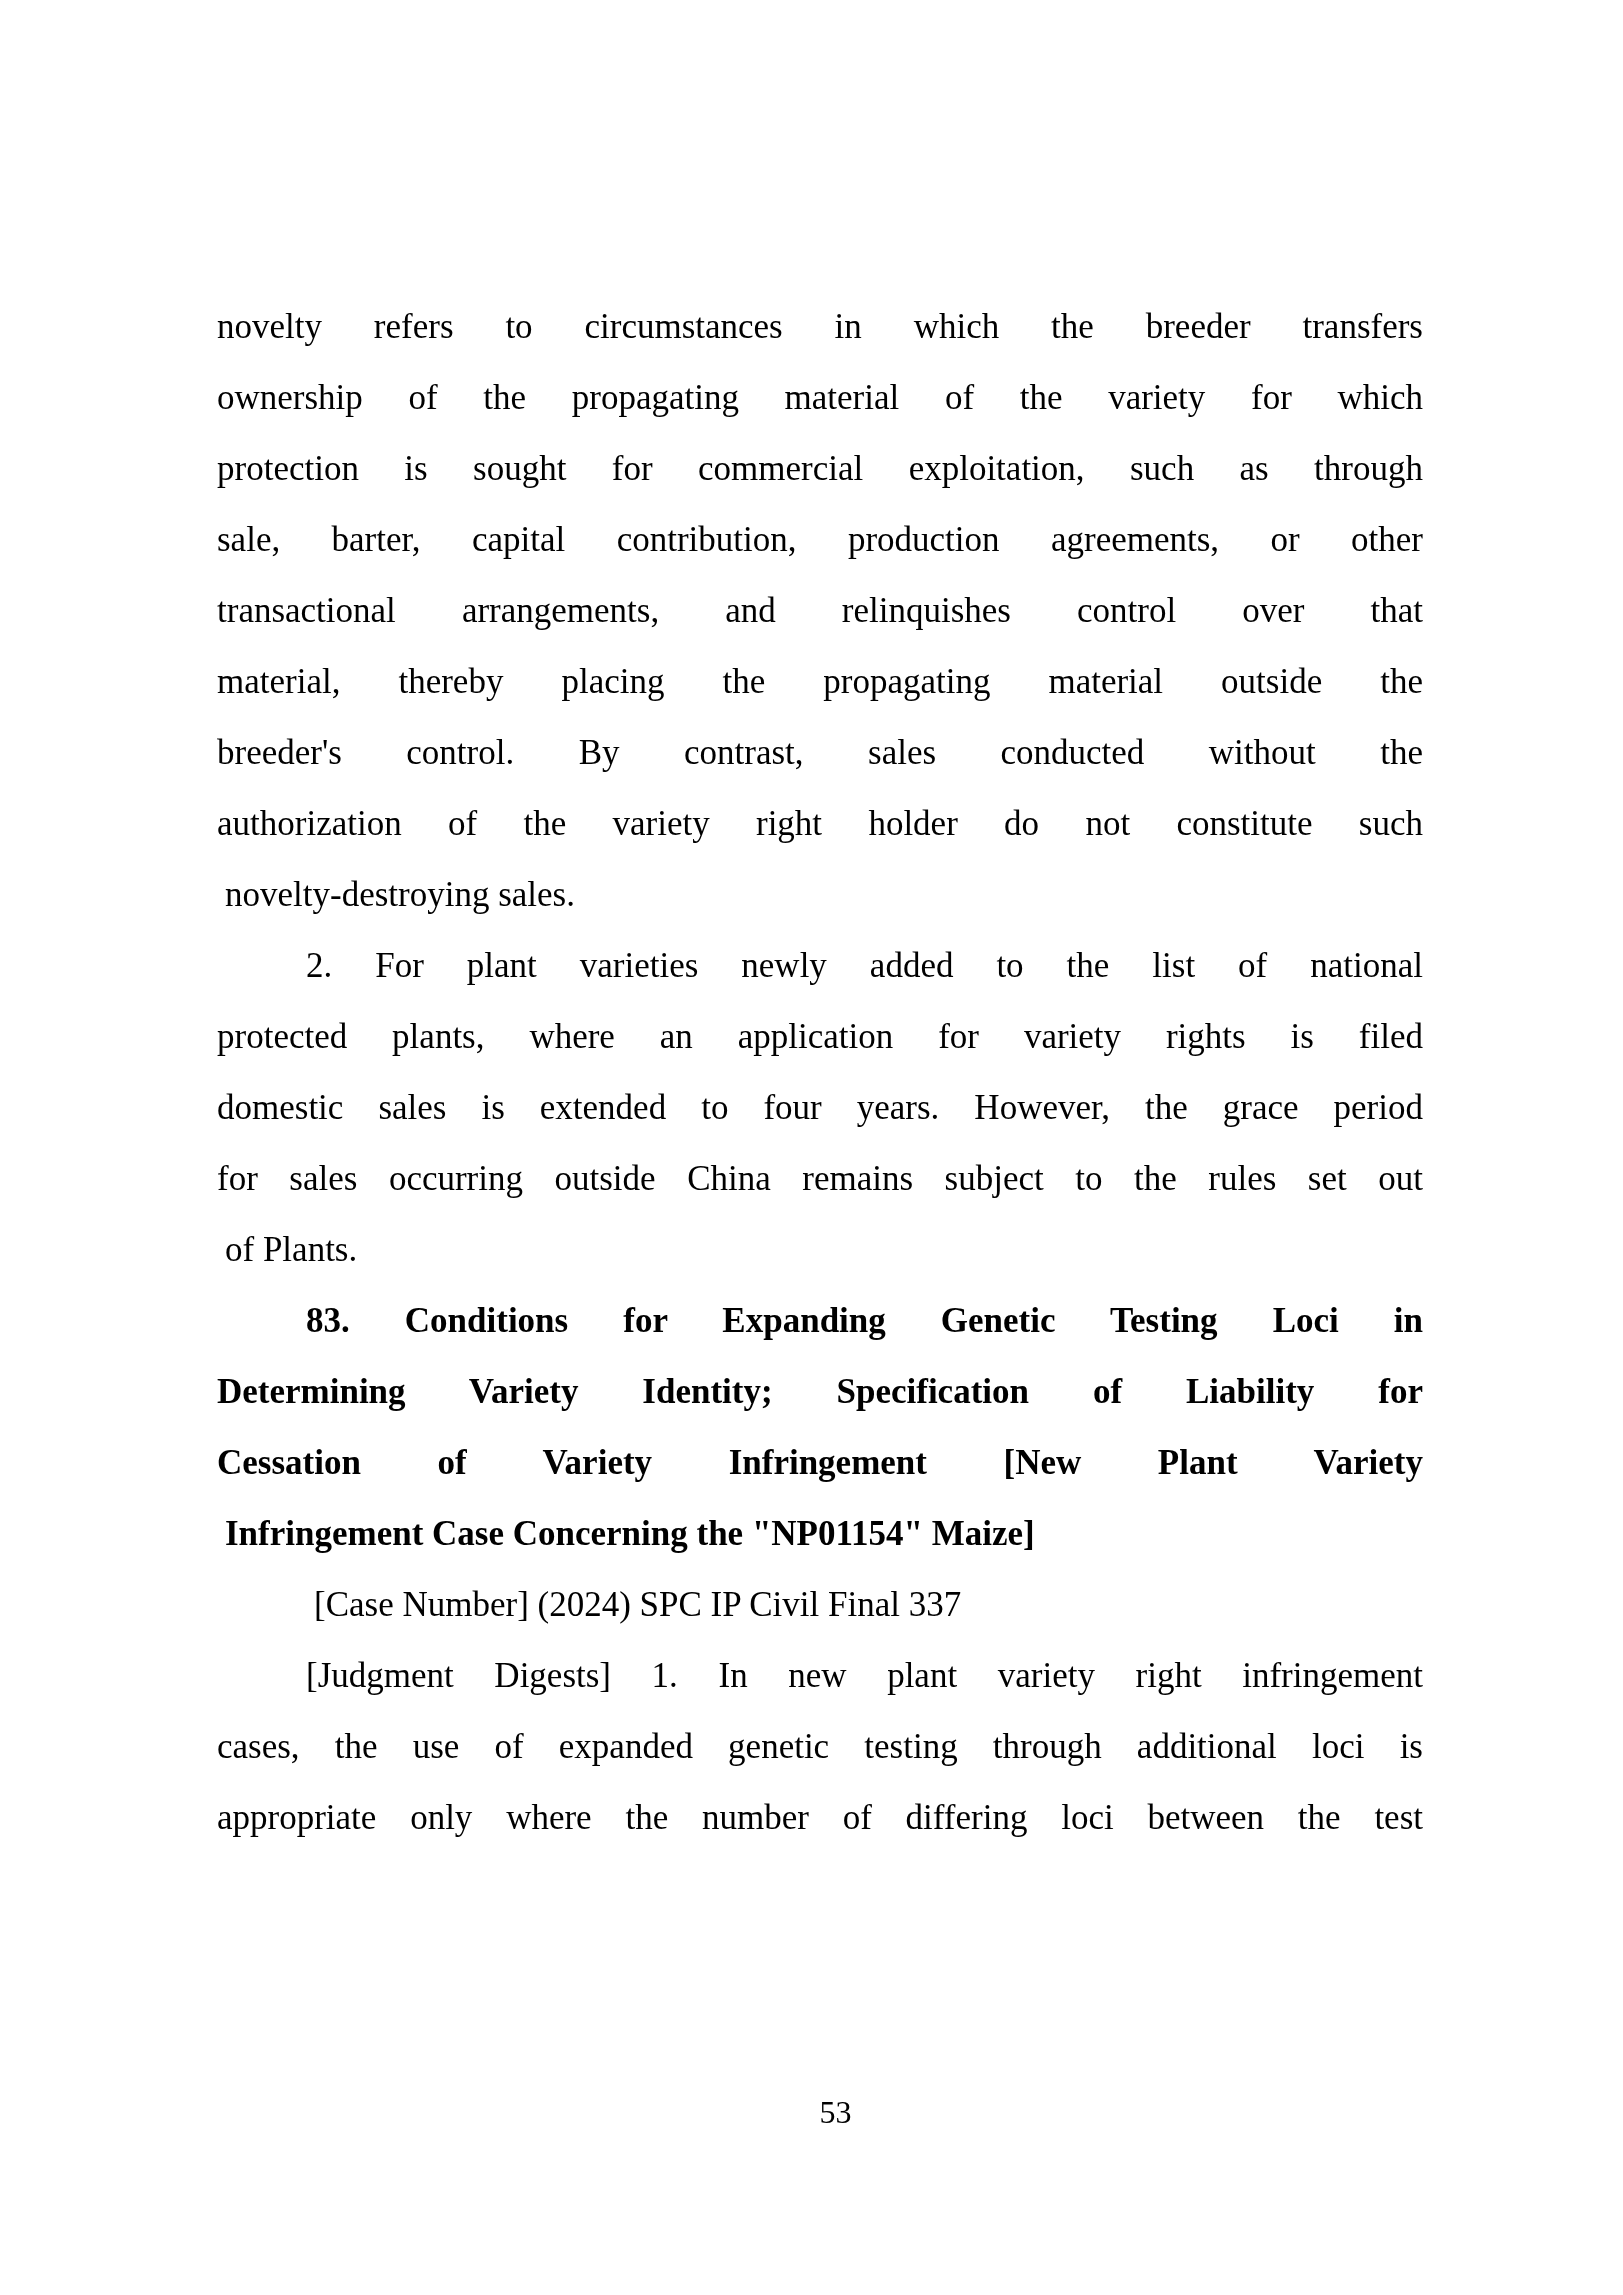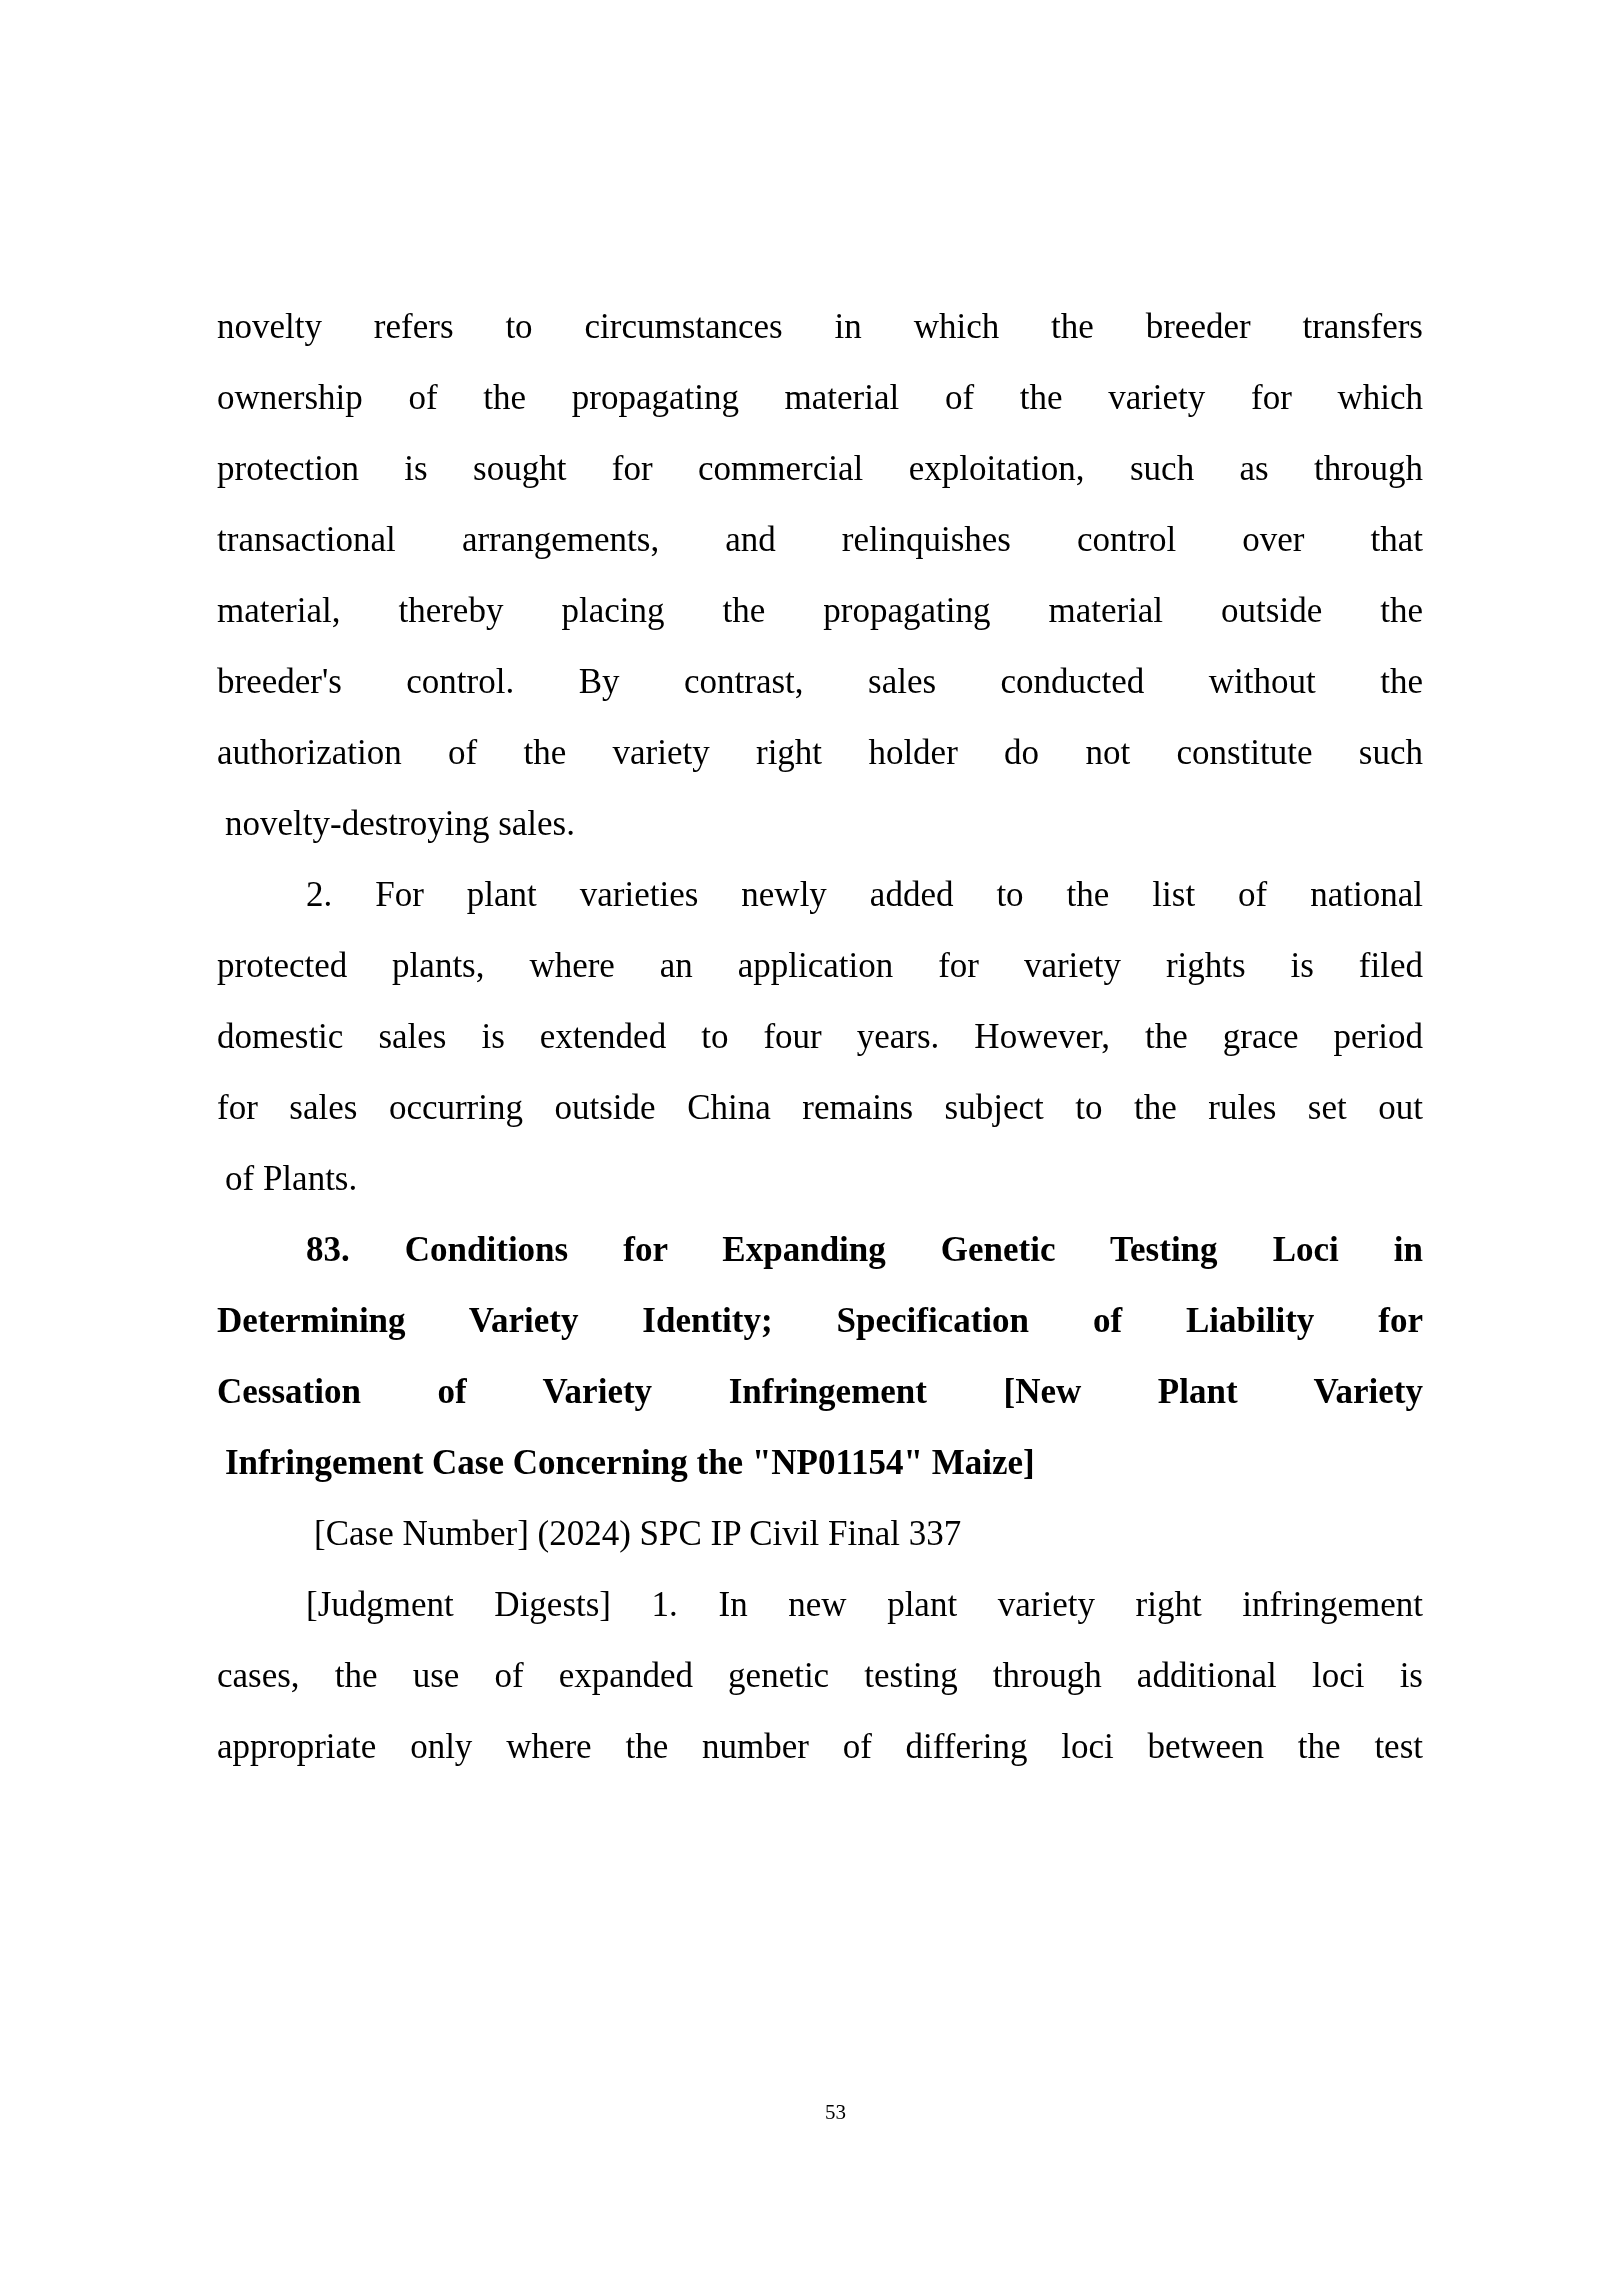--- a/index.html
+++ b/index.html
@@ -47,34 +47,35 @@
   }
   .line.bold {
     font-weight: bold;
   }
   .page-number {
     position: absolute;
     left: 795px;
     top: 2095px;
     width: 81px;
     text-align: center;
-    font-size: 21px;
+    font-size: 32px;
     line-height: 34px;
   }
 </style>
 </head>
 <body>
 
 <div class="page">
   <div class="text-column">
 
     <div class="paragraph">
       <span class="line">novelty refers to circumstances in which the breeder transfers</span>
       <span class="line">ownership of the propagating material of the variety for which</span>
       <span class="line">protection is sought for commercial exploitation, such as through</span>
+      <span class="line">sale, barter, capital contribution, production agreements, or other</span>
       <span class="line">transactional arrangements, and relinquishes control over that</span>
       <span class="line">material, thereby placing the propagating material outside the</span>
       <span class="line">breeder's control. By contrast, sales conducted without the</span>
       <span class="line">authorization of the variety right holder do not constitute such</span>
       <span class="line last">novelty-destroying sales.</span>
     </div>
 
     <div class="paragraph">
       <span class="line indent">2. For plant varieties newly added to the list of national</span>
       <span class="line">protected plants, where an application for variety rights is filed</span>

